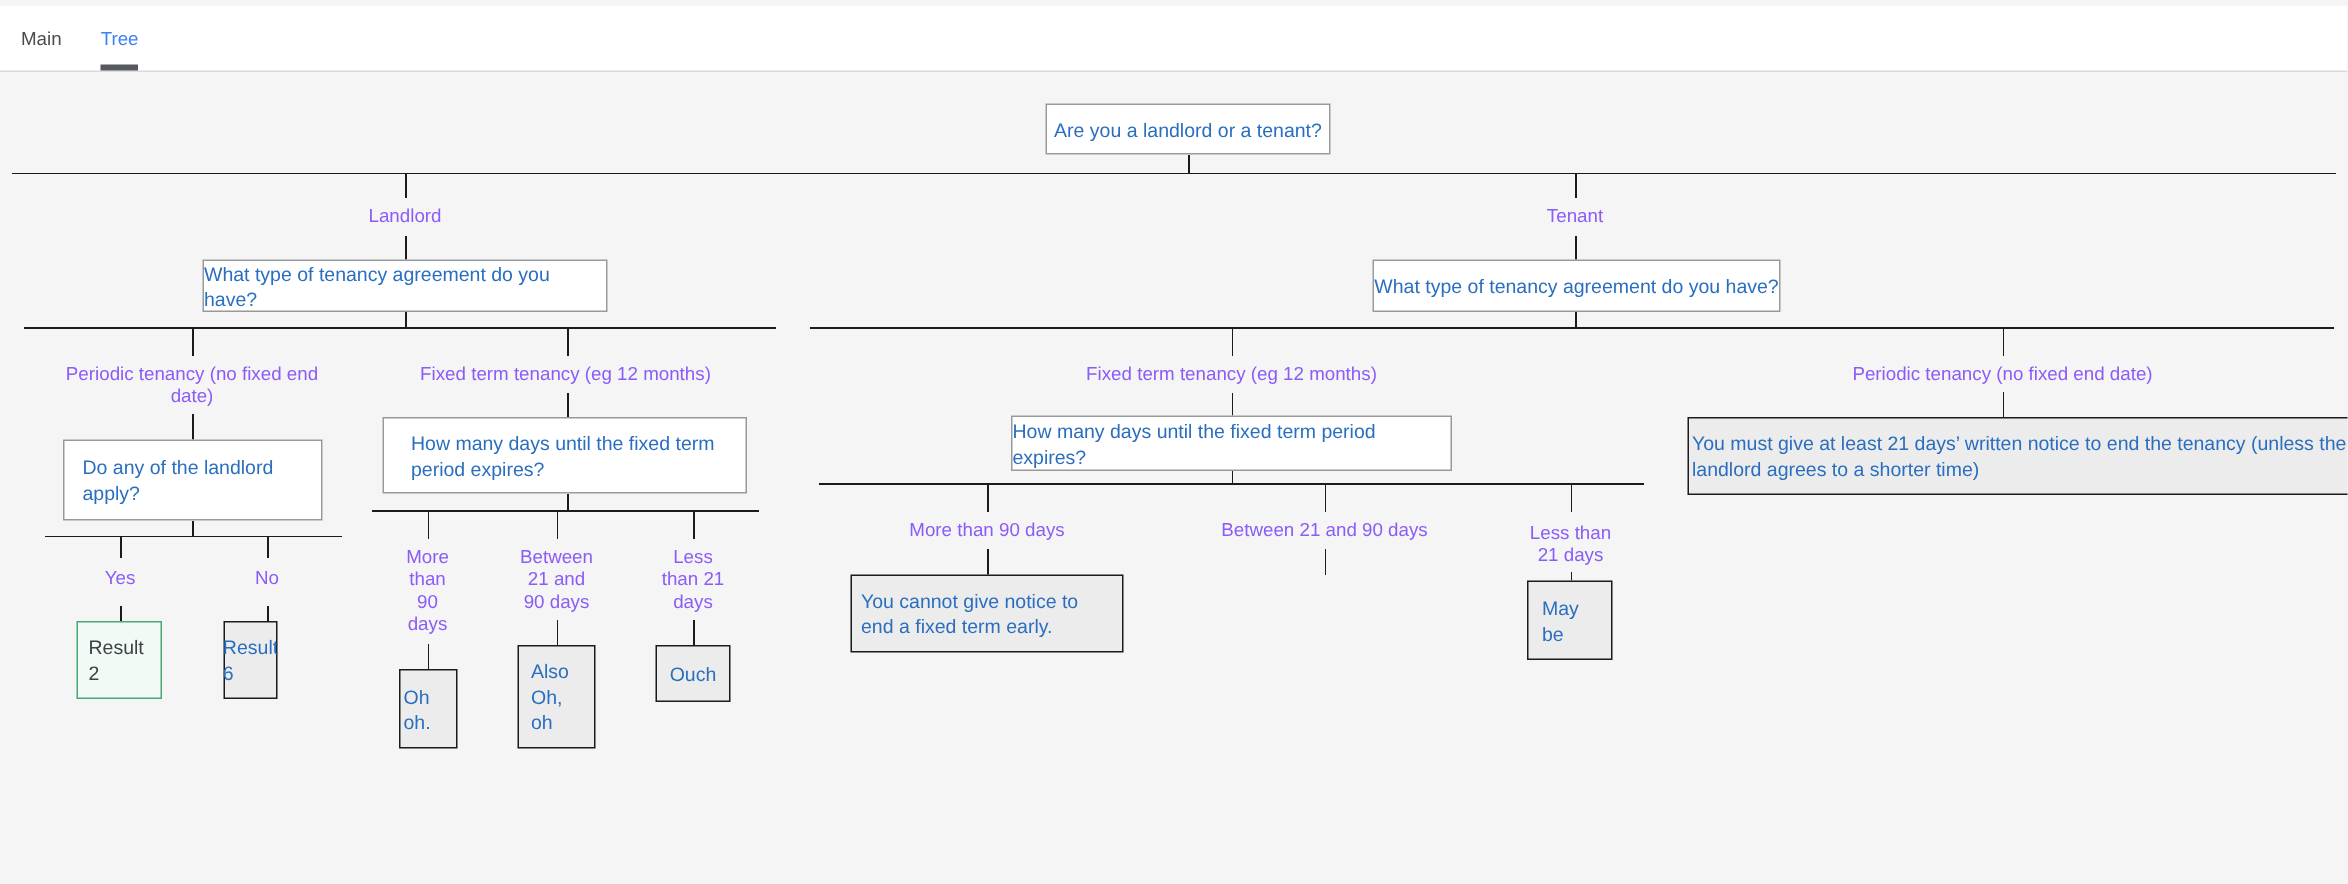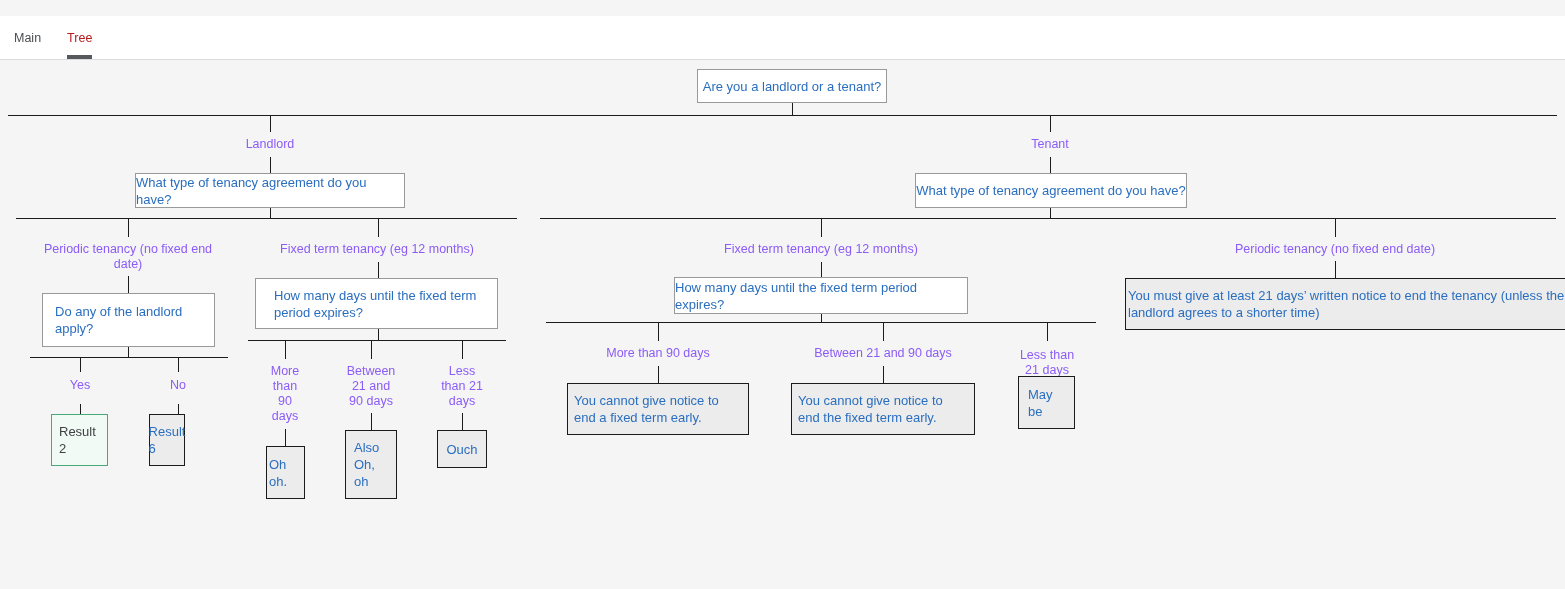--- a/index.html
+++ b/index.html
@@ -3,30 +3,30 @@
 <meta charset="utf-8">
 <style>
   html,body{margin:0;padding:0;}
   body{
     width:1565px;height:589px;overflow:hidden;position:relative;
     background:#f5f5f6;
     font-family:"Liberation Sans", sans-serif;
   }
   
   .tabbar{
-    position:absolute;top:16px;left:0;right:0;height:44px;
+    position:absolute;top:4px;left:0;right:0;height:44px;
     background:#ffffff;border-bottom:1px solid #d9dadb;
     display:flex;align-items:center;gap:26px;padding-left:14px;
     box-sizing:border-box;z-index:10;
   }
   .tab{
     position:relative;height:100%;display:flex;align-items:center;
     font-size:12.5px;color:#4b4e51;cursor:pointer;
   }
-  .tab.active{color:#b91c1c;}
+  .tab.active{color:#3b82f6;}
   .tab.active::after{
     content:"";position:absolute;left:0;right:0;bottom:0;height:4px;background:#55585c;
   }
   
   .canvas{position:absolute;left:0;top:0;width:1565px;height:589px;}
   svg.connectors{position:absolute;left:0;top:0;z-index:1;}
   svg.connectors line{stroke:#1b1b1b;stroke-width:1;shape-rendering:crispEdges;}
   
   .nd{
     position:absolute;box-sizing:border-box;z-index:2;
@@ -130,24 +130,23 @@
   <div class="lbl" style="left:990px;top:137px;width:120px">Tenant</div>
   <div class="nd q" style="left:915px;top:173px;width:272px;height:35px">What type of tenancy agreement do you have?</div>
 
   <div class="lbl" style="left:721px;top:242px;width:200px">Fixed term tenancy (eg 12 months)</div>
   <div class="nd q" style="left:674px;top:277px;width:294px;height:37px">How many days until the fixed term period expires?</div>
 
   <div class="lbl" style="left:593px;top:346px;width:130px">More than 90 days</div>
   <div class="nd leaf" style="left:567px;top:383px;width:182px;height:52px;padding:0 6px">You cannot give notice to end a fixed term early.</div>
 
   <div class="lbl" style="left:803px;top:346px;width:160px">Between 21 and 90 days</div>
-  <div class="nd leaf" style="left:791px;top:383px;width:184px;height:52px;padding:0 6px">You cannot give notice to end the fixed term early.</div>
 
   <div class="lbl" style="left:1017px;top:348px;width:60px">Less than 21 days</div>
-  <div class="nd leaf" style="left:1018px;top:376px;width:57px;height:53px;padding:16px 9px">May be</div>
+  <div class="nd leaf" style="left:1018px;top:387px;width:57px;height:53px;padding:16px 9px">May be</div>
 
   <div class="lbl" style="left:1205px;top:242px;width:260px">Periodic tenancy (no fixed end date)</div>
   <div class="nd leaf" style="left:1125px;top:278px;width:488px;height:52px;padding:0 2px">You must give at least 21 days’ written notice to end the tenancy (unless the landlord agrees to a shorter time)</div>
 
 </div>
 
 <div class="tabbar">
   <div class="tab">Main</div>
   <div class="tab active">Tree</div>
 </div>

